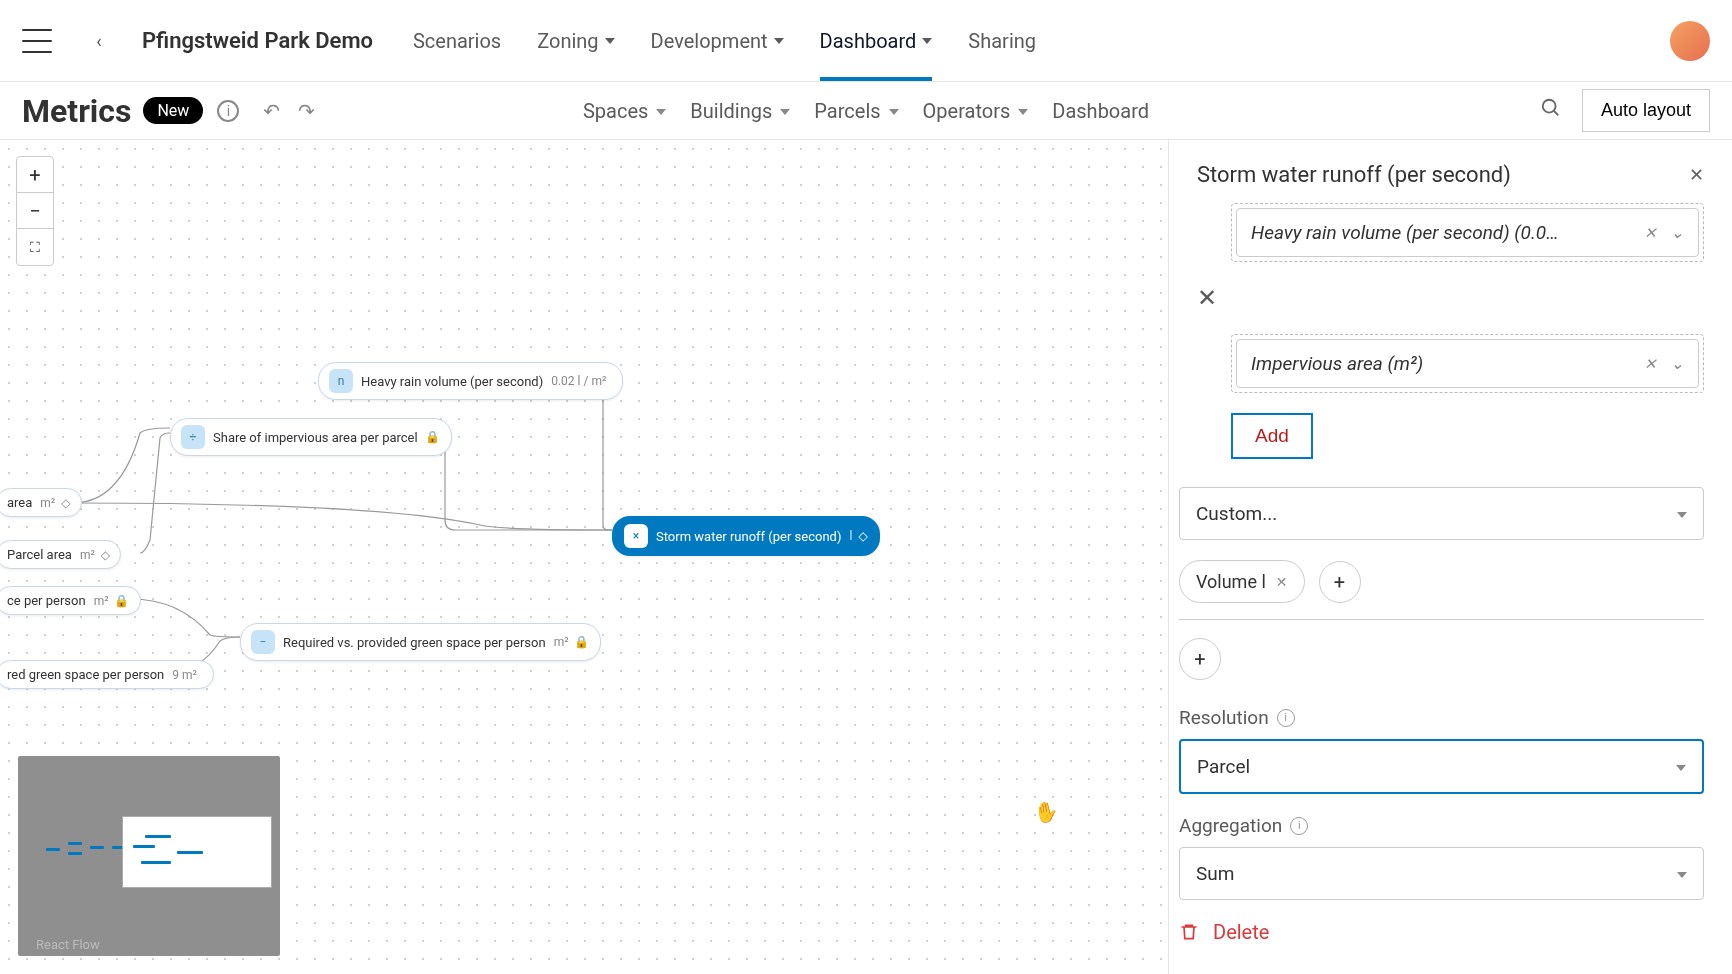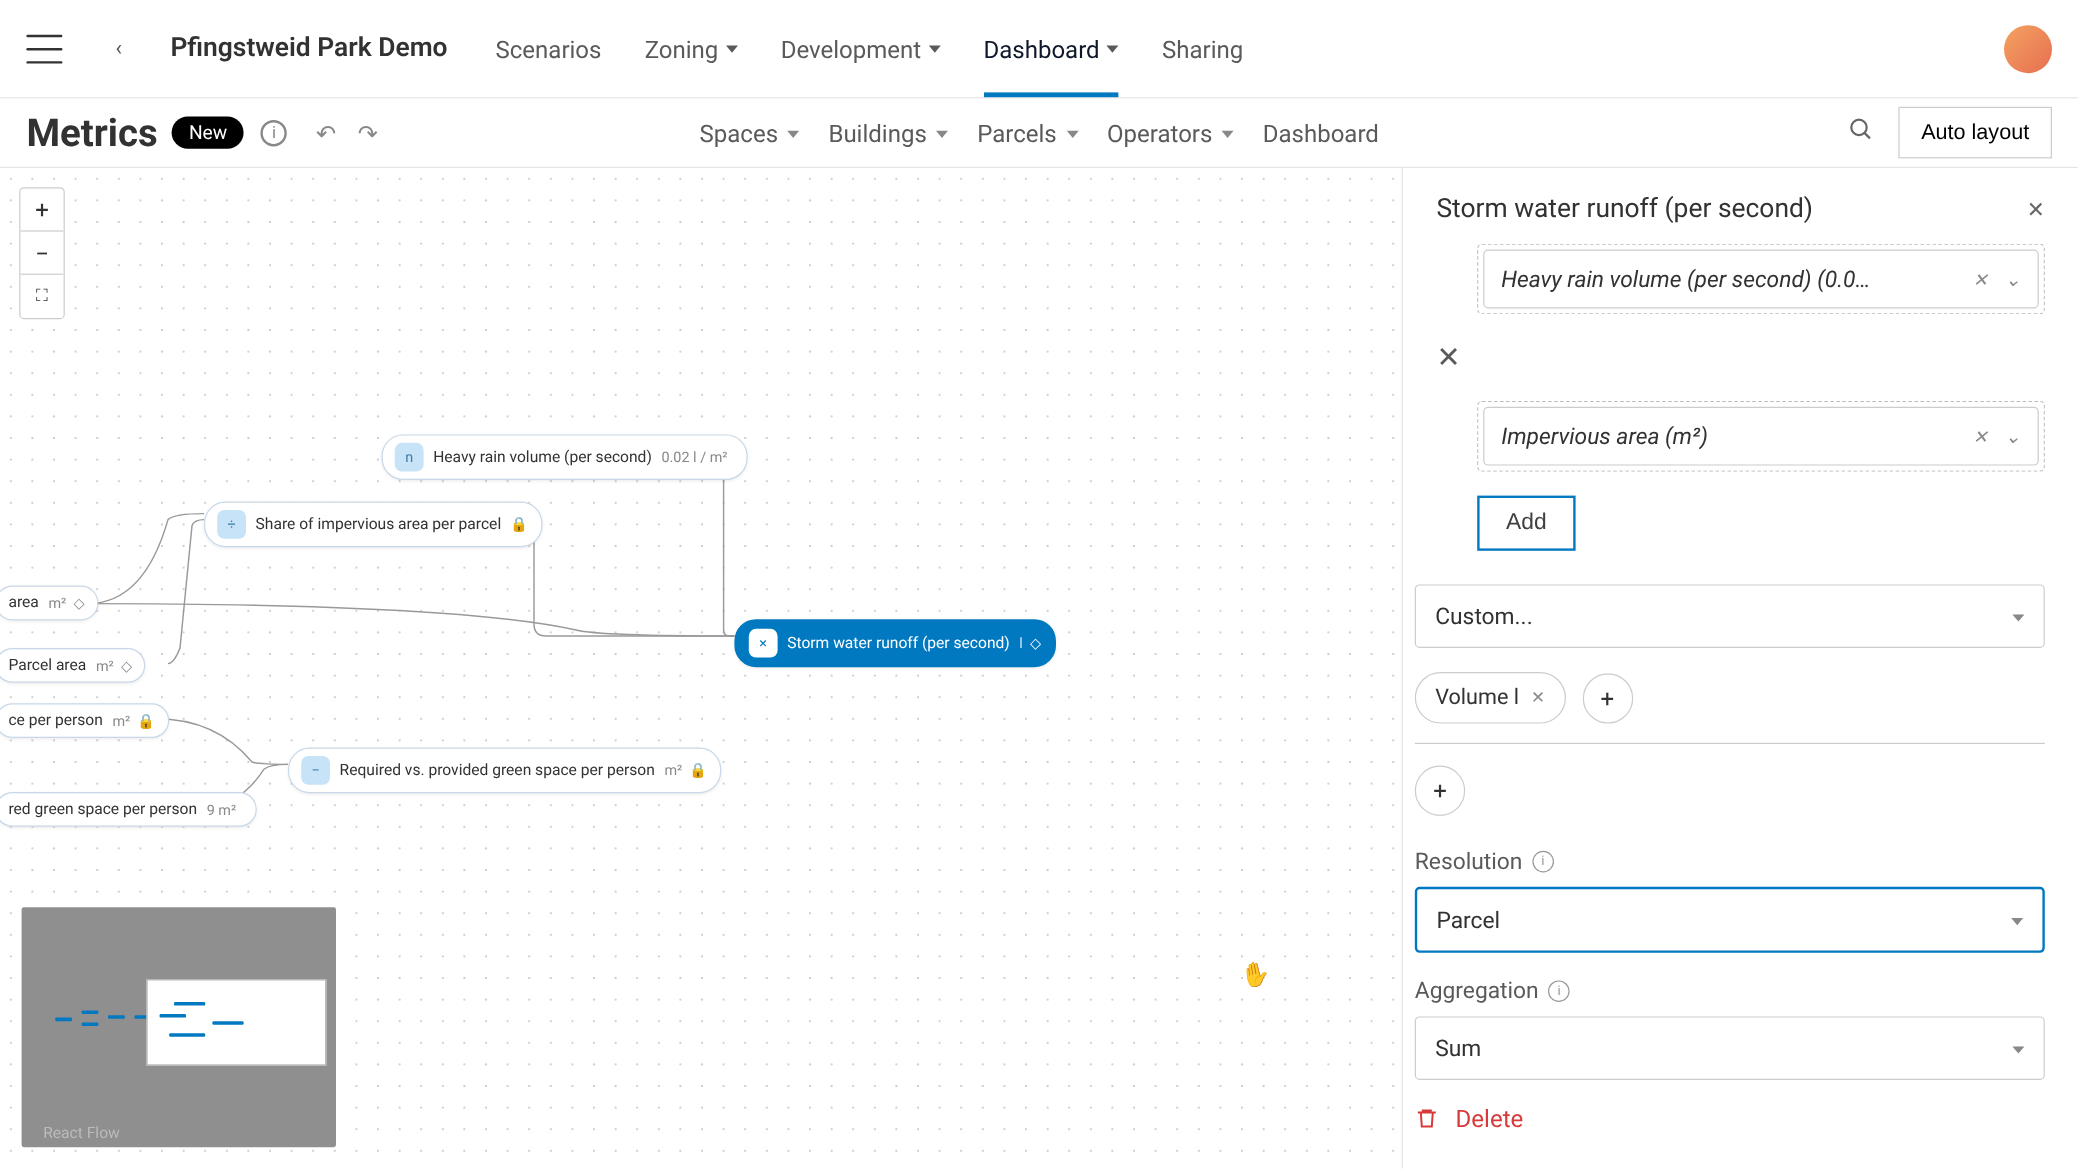--- a/index.html
+++ b/index.html
@@ -63,21 +63,21 @@
 .close-x { font-size: 18px; cursor: pointer; color: #666; }
 .panel-body { padding: 0 28px 20px 10px; }
 .input-row { display: flex; align-items: center; margin-bottom: 18px; }
 .big-x { font-size: 24px; color: #5a5a5a; margin: 8px 36px 8px 18px; cursor: pointer; }
 .chip-dashed { border: 1px dashed #bbb; border-radius: 4px; padding: 4px; flex: 1; margin-left: 52px; }
 .chip-inner { border: 1px solid #ccc; border-radius: 4px; display: flex; align-items: center; padding: 12px 14px; justify-content: space-between; font-style: italic; }
 .chip-text { font-size: 19px; color: #323232; overflow: hidden; text-overflow: ellipsis; white-space: nowrap; flex: 1; }
 .chip-actions { display: flex; gap: 14px; align-items: center; }
 .chip-x { font-size: 15px; color: #888; cursor: pointer; }
 .chip-chev { color: #888; cursor: pointer; }
-.add-btn { border: 2px solid #0079c1; color: #404040; background: #fff; padding: 10px 22px; font-size: 19px; cursor: pointer; margin-left: 52px; margin-bottom: 28px; }
+.add-btn { border: 2px solid #0079c1; color: #b91c1c; background: #fff; padding: 10px 22px; font-size: 19px; cursor: pointer; margin-left: 52px; margin-bottom: 28px; }
 .section-label { font-size: 19px; color: #5a5a5a; margin-bottom: 10px; display: flex; align-items: center; gap: 8px; }
 .info-sm { width: 18px; height: 18px; border: 1.5px solid #999; border-radius: 50%; display: inline-flex; align-items: center; justify-content: center; font-size: 11px; color: #999; }
 .select-box { border: 1px solid #ccc; border-radius: 4px; padding: 14px 16px; display: flex; justify-content: space-between; align-items: center; font-size: 19px; cursor: pointer; margin-bottom: 20px; }
 .select-box.focused { border: 2px solid #0079c1; }
 .unit-chips { display: flex; gap: 14px; margin-bottom: 16px; align-items: center; }
 .unit-chip { border: 1px solid #ccc; border-radius: 22px; padding: 10px 16px; display: flex; align-items: center; gap: 10px; font-size: 18px; }
 .unit-chip .chip-x { font-size: 14px; }
 .round-plus { width: 42px; height: 42px; border: 1px solid #ccc; border-radius: 50%; display: flex; align-items: center; justify-content: center; font-size: 20px; cursor: pointer; }
 .divider-line { height: 1px; background: #ccc; margin: 6px 0 18px; }
 .delete-row { display: flex; align-items: center; gap: 14px; color: #d83a3a; font-size: 20px; cursor: pointer; margin-top: 20px; }

